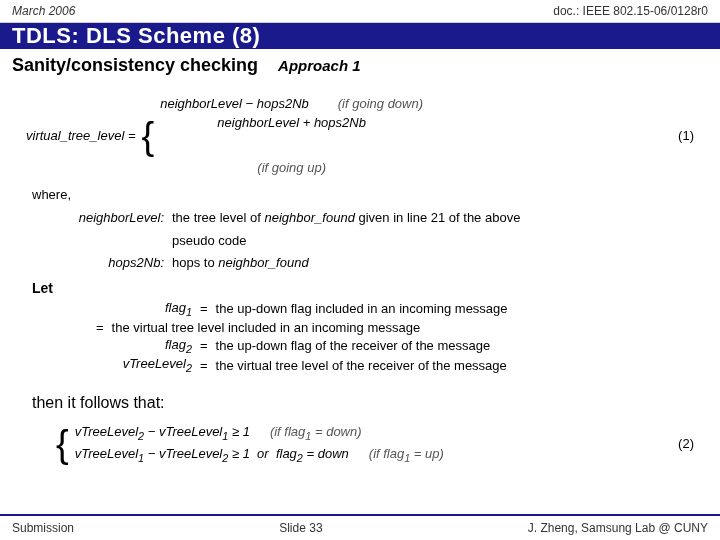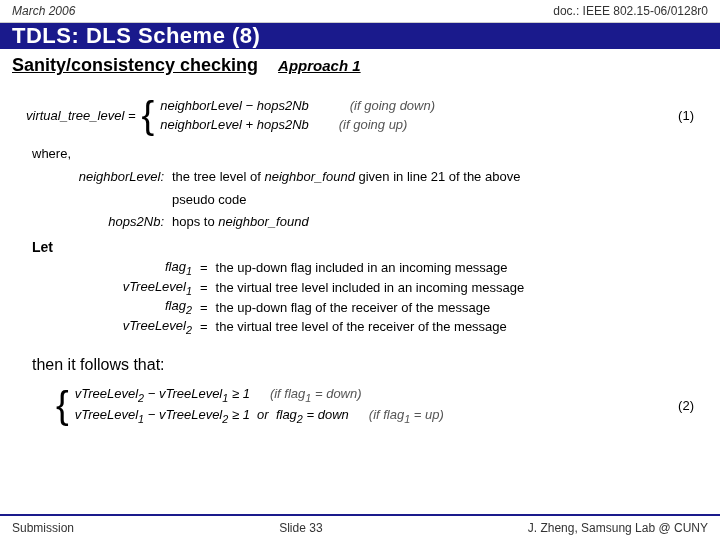--- a/index.html
+++ b/index.html
@@ -41,21 +41,20 @@
       font-weight: bold;
       letter-spacing: 0.5px;
     }
 
     
     #subtitle-row {
       display: flex;
       align-items: baseline;
       padding: 6px 12px 2px 12px;
       gap: 20px;
-      text-decoration: underline;
     }
     #subtitle-row .subtitle {
       font-size: 18px;
       font-weight: bold;
       color: #000;
     }
     #subtitle-row .approach {
       font-size: 15px;
       font-weight: bold;
       color: #000;
@@ -204,27 +203,27 @@
 
 <div id="main">
 
   <div class="formula-block">
     <div style="display:flex; align-items:center; gap:6px;">
       <span class="formula-lhs">
         <i>virtual_tree_level</i> =
       </span>
       <span style="font-size:38px; line-height:1; color:#000;">{</span>
       <div class="brace-group">
-        <div style="display:flex; gap:41px; align-items:flex-end;">
+        <div style="display:flex; gap:29px; align-items:flex-end;">
           <span class="formula-line">
             <i>neighborLevel</i> − <i>hops2Nb</i>
           </span>
           <span class="if-part">(<i>if  going down</i>)</span>
         </div>
-        <div style="display:flex; gap:30px; align-items:center;">
+        <div style="display:flex; gap:30px; align-items:center;flex-direction:column;">
           <span class="formula-line">
             <i>neighborLevel</i> + <i>hops2Nb</i>
           </span>
           <span class="if-part">(<i>if  going up</i>)</span>
         </div>
       </div>
     </div>
     <span class="eq-num">(1)</span>
   </div>
 
@@ -242,21 +241,20 @@
 
   <div class="let-section">
     <div class="let-title">Let</div>
 
     <div class="two-col-let">
       <span class="let-lhs"><i>flag</i><sub>1</sub></span>
       <span class="let-eq-sign">=</span>
       <span class="let-rhs">the up-down flag included in an incoming message</span>
     </div>
     <div class="two-col-let">
-      <span class="let-lhs"><i>vTreeLevel</i><sub>1</sub></span>
       <span class="let-eq-sign">=</span>
       <span class="let-rhs">the virtual tree level included in an incoming message</span>
     </div>
     <div class="two-col-let">
       <span class="let-lhs"><i>flag</i><sub>2</sub></span>
       <span class="let-eq-sign">=</span>
       <span class="let-rhs">the up-down flag of the receiver of the message</span>
     </div>
     <div class="two-col-let">
       <span class="let-lhs"><i>vTreeLevel</i><sub>2</sub></span>

